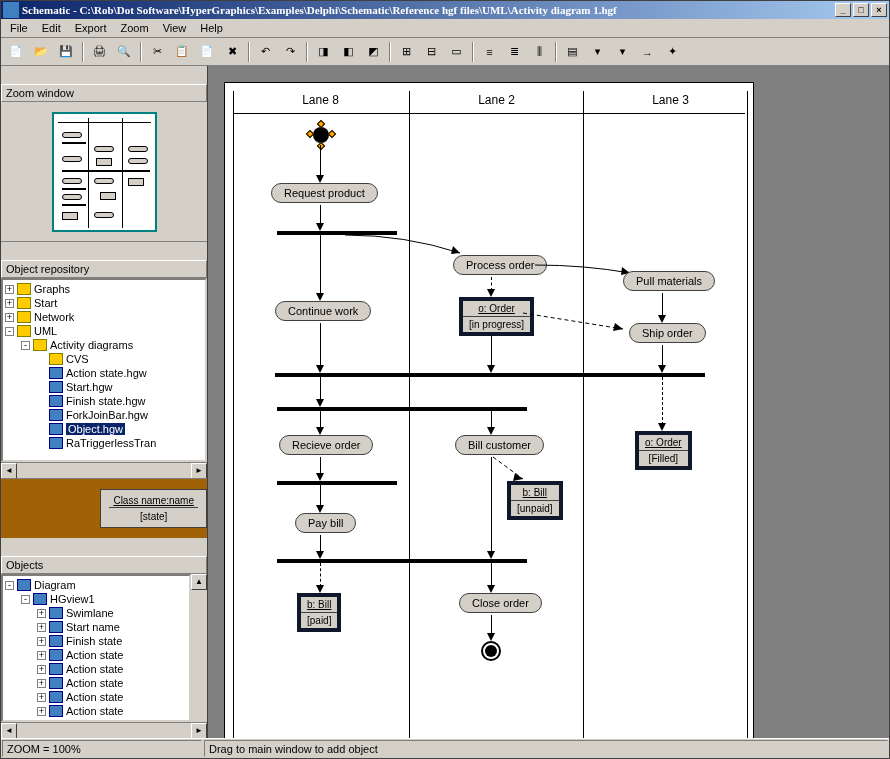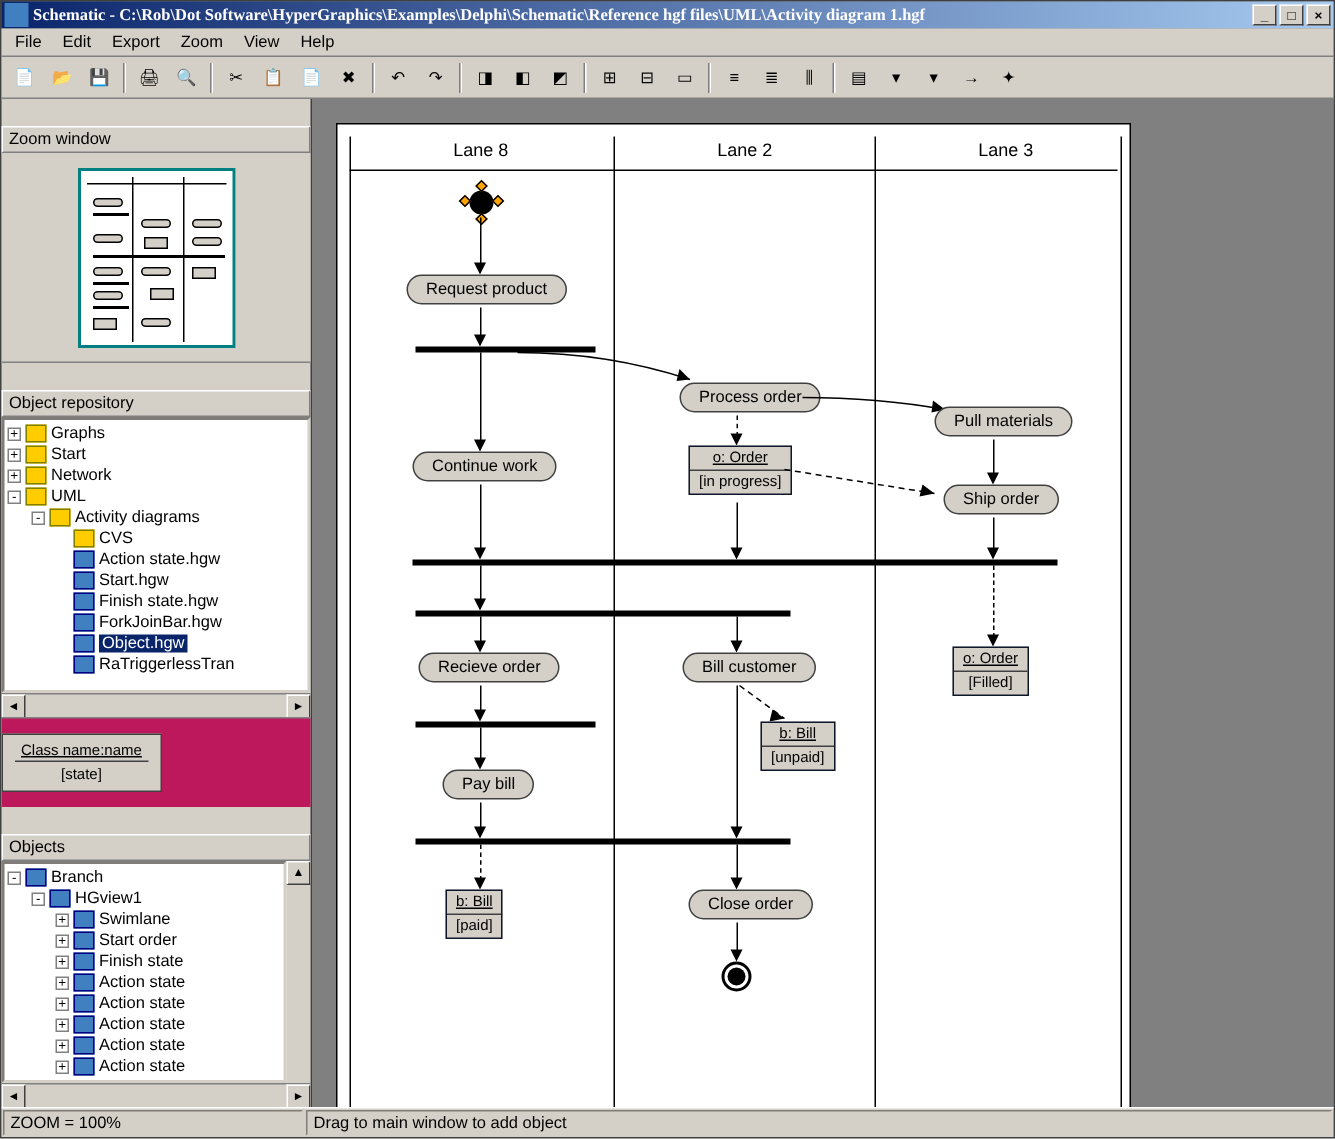--- a/index.html
+++ b/index.html
@@ -25,35 +25,35 @@
 .tree-item { display: flex; align-items: center; padding: 1px 0; white-space: nowrap; }
 .tree-indent { display: inline-block; }
 .tree-toggle { width: 9px; height: 9px; border: 1px solid #808080; font-size: 9px; line-height: 7px; text-align: center; margin-right: 3px; cursor: pointer; }
 .folder-icon { width: 14px; height: 12px; background: #FFCC00; border: 1px solid #808000; margin-right: 3px; display: inline-block; }
 .file-icon { width: 14px; height: 12px; background: #4080C0; border: 1px solid #000080; margin-right: 3px; display: inline-block; }
 .tree-label { cursor: pointer; }
 .tree-label.selected { background: #0A246A; color: white; padding: 0 2px; }
 .scrollbar-h { height: 16px; background: #D4D0C8; border-top: 1px solid #808080; display: flex; }
 .scrollbar-v { width: 16px; background: #D4D0C8; }
 .sb-btn { width: 16px; height: 16px; background: #D4D0C8; border: 1px solid #fff; border-right-color: #404040; border-bottom-color: #404040; font-size: 8px; text-align: center; line-height: 14px; }
-.preview-box { height: 60px; background: #be185d; display: flex; align-items: center; justify-content: flex-start; border-top: 1px solid #808080; }
+.preview-box { height: 60px; background: #a16207; display: flex; align-items: center; justify-content: flex-end; border-top: 1px solid #808080; }
 .obj-preview { border: 1px solid #404040; background: #D4D0C8; padding: 4px 8px; text-align: center; font-size: 10px; }
 .obj-preview div { padding: 1px 4px; }
 .obj-preview .underline { text-decoration: underline; border-bottom: 1px solid #404040; margin-bottom: 2px; }
 .canvas-area { flex: 1; background: #808080; padding: 16px; position: relative; overflow: hidden; }
 .canvas { background: white; border: 1px solid #000; width: 530px; height: 680px; position: relative; }
 .swimlane-border { position: absolute; border-left: 1px solid #000; top: 8px; height: 670px; }
 .lane-header { position: absolute; top: 10px; width: 175px; text-align: center; font-size: 12px; }
 .lane-divider { position: absolute; top: 30px; left: 8px; right: 8px; height: 1px; background: #000; }
 .activity { position: absolute; background: #D4D0C8; border: 1px solid #404040; border-radius: 12px; padding: 3px 12px; font-size: 11px; text-align: center; }
 .start-node { position: absolute; width: 16px; height: 16px; background: #000; border-radius: 50%; }
 .end-node { position: absolute; width: 20px; height: 20px; border: 2px solid #000; border-radius: 50%; display: flex; align-items: center; justify-content: center; }
 .end-node::after { content: ''; width: 12px; height: 12px; background: #000; border-radius: 50%; }
 .fork-bar { position: absolute; height: 4px; background: #000; }
-.obj-box { position: absolute; border: 1px solid #0f172a; background: #D4D0C8; font-size: 10px; text-align: center; }
+.obj-box { position: absolute; border: 4px solid #0f172a; background: #D4D0C8; font-size: 10px; text-align: center; }
 .obj-box .name { text-decoration: underline; padding: 2px 6px; border-bottom: 1px solid #404040; }
 .obj-box .state { padding: 2px 6px; }
 .handle { position: absolute; width: 6px; height: 6px; border: 1px solid #000; background: #FFA500; transform: rotate(45deg); }
 .arrow-line { position: absolute; background: #000; }
 .arrow-head { position: absolute; width: 0; height: 0; border-left: 4px solid transparent; border-right: 4px solid transparent; border-top: 8px solid #000; }
 .statusbar { height: 20px; background: #D4D0C8; display: flex; border-top: 1px solid #fff; }
 .status-cell { border: 1px inset #D4D0C8; padding: 2px 4px; margin: 1px; }
 .thumb-mini { position: absolute; background: #D4D0C8; border: 1px solid #000; border-radius: 3px; }
 .thumb-line { position: absolute; background: #000; }
 .thumb-bar { position: absolute; height: 2px; background: #000; }
@@ -235,39 +235,39 @@
       </div>
 
       <div class="panel-title">Objects</div>
       <div class="repo-section">
         <div style="display:flex;flex:1;overflow:hidden;">
           <div class="tree" id="objects-tree" style="flex:1;">
               <div class="tree-item">
                 <span class="tree-indent" style="width: 0px;"></span>
                 <span class="tree-toggle">-</span>
                 <span class="file-icon"></span>
-                <span class="tree-label">Branch</span>
+                <span class="tree-label">Diagram</span>
               </div>
               <div class="tree-item">
                 <span class="tree-indent" style="width: 16px;"></span>
                 <span class="tree-toggle">-</span>
                 <span class="file-icon"></span>
                 <span class="tree-label">HGview1</span>
               </div>
               <div class="tree-item">
                 <span class="tree-indent" style="width: 32px;"></span>
                 <span class="tree-toggle">+</span>
                 <span class="file-icon"></span>
                 <span class="tree-label">Swimlane</span>
               </div>
               <div class="tree-item">
                 <span class="tree-indent" style="width: 32px;"></span>
                 <span class="tree-toggle">+</span>
                 <span class="file-icon"></span>
-                <span class="tree-label">Start order</span>
+                <span class="tree-label">Start name</span>
               </div>
               <div class="tree-item">
                 <span class="tree-indent" style="width: 32px;"></span>
                 <span class="tree-toggle">+</span>
                 <span class="file-icon"></span>
                 <span class="tree-label">Finish state</span>
               </div>
               <div class="tree-item">
                 <span class="tree-indent" style="width: 32px;"></span>
                 <span class="tree-toggle">+</span>

